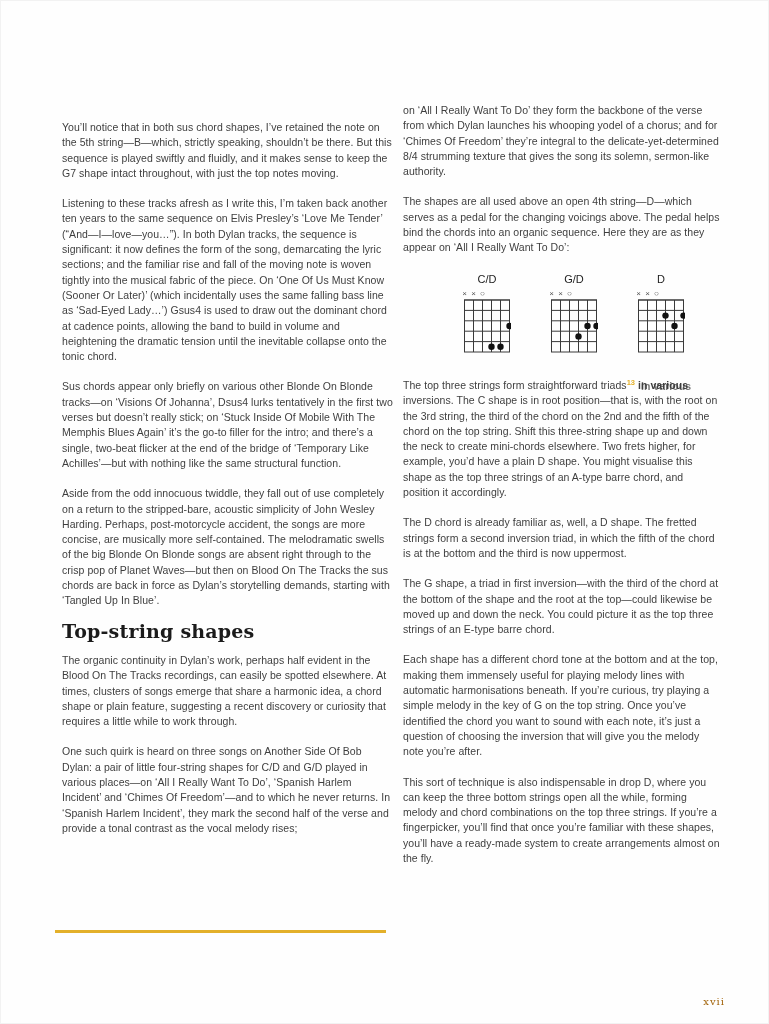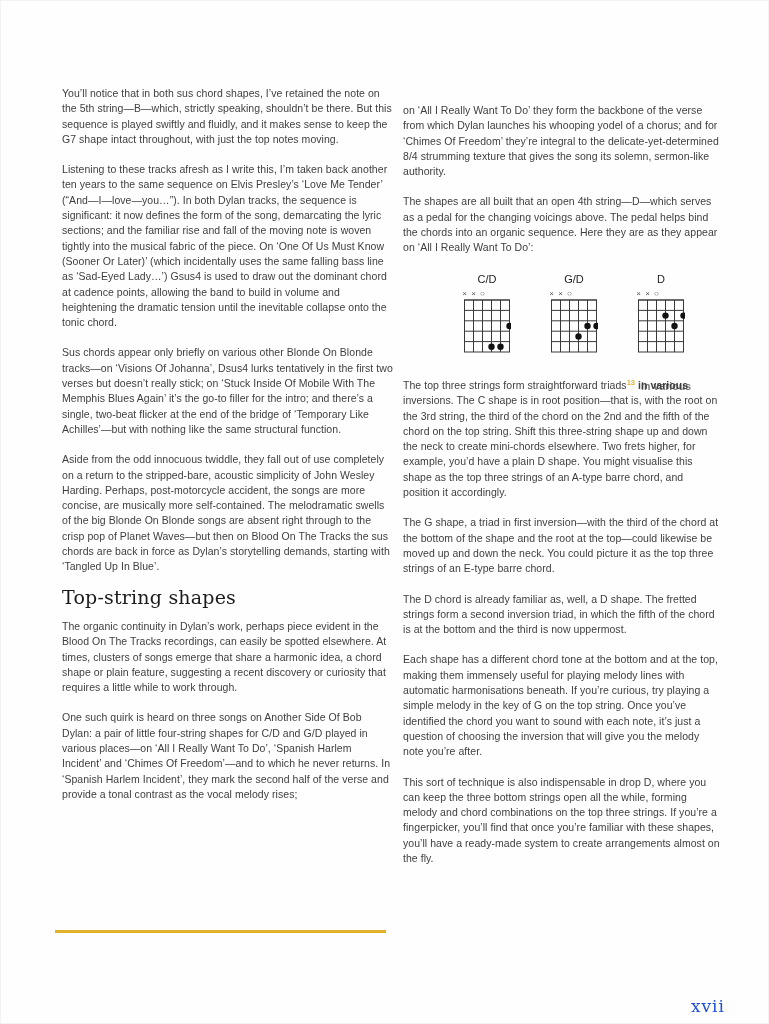--- a/index.html
+++ b/index.html
@@ -7,58 +7,58 @@
   body {
     width:769px; height:1024px; position:relative; overflow:hidden;
     background:#ffffff; font-family:"Liberation Sans", sans-serif;
   }
   .page {
     position:absolute; inset:0; background:#fefefe;
     box-shadow: inset 0 0 0 1px #f2f2f2;
   }
   .col { position:absolute; color:var(--body); font-size:10.5px; line-height:15.3px; letter-spacing:0.05px; }
   .col p { margin:0 0 15px 0; }
-  .col-left  { left:62px;  top:86px; width:331px; }
+  .col-left  { left:62px;  top:120px; width:331px; }
   .col-right { left:403px; top:103px; width:317px; }
   .section-heading {
-    font-family:"DejaVu Serif", serif; font-weight:normal; font-size:19px;
+    font-family:"DejaVu Serif", serif; font-weight:bold; font-size:19px;
     color:#1b1b1b; letter-spacing:0.2px; margin:6px 0 14px 0;
   }
   .it { }
   .fnref { color:var(--accent); font-weight:bold; font-size:7.5px; vertical-align:super; line-height:0; }
   .ghost { text-shadow:3px 0.5px 0 rgba(62,62,62,0.7);font-weight:bold; }
   .chords { display:flex; gap:39px; padding-left:60px; margin:2px 0 18px 0; }
   .chord { width:48px; text-align:center; }
   .chord .lbl { font-size:11px; color:#222222; margin-bottom:0; line-height:16px; }
   .fn-rule { position:absolute; left:55px; top:930px; width:331px; height:2.5px; background:var(--accent); }
   .footnote { position:absolute; left:58px; top:940px; font-size:8.8px; color:#a3a3a3; letter-spacing:0.1px; }
   .footnote .marker { color:var(--accent); font-weight:bold; font-size:8px; margin-right:5px; }
   .pagenum {
     position:absolute; right:44px; top:996px;
-    font-family:"DejaVu Serif", serif; font-size:17px; color:#1d4ed8; letter-spacing:1px;
+    font-family:"DejaVu Serif", serif; font-size:10px; color:#a16207; letter-spacing:1px;
   }
 </style>
 </head>
 <body>
 
 <div class="page">
 
   <div class="col col-left">
     <p><span>You’ll notice that in both sus chord shapes, I’ve retained the note on the 5th string—B—which, strictly speaking, shouldn’t be there. But this sequence is played swiftly and fluidly, and it makes sense to keep the G7 shape intact throughout, with just the top notes moving.</span></p>
     <p><span>Listening to these tracks afresh as I write this, I’m taken back another ten years to the same sequence on Elvis Presley’s ‘Love Me Tender’ (“And—I—love—you…”). In both Dylan tracks, the sequence is significant: it now defines the form of the song, demarcating the lyric sections; and the familiar rise and fall of the moving note is woven tightly into the musical fabric of the piece. On ‘One Of Us Must Know (Sooner Or Later)’ (which incidentally uses the same falling bass line as ‘Sad-Eyed Lady…’) Gsus4 is used to draw out the dominant chord at cadence points, allowing the band to build in volume and heightening the dramatic tension until the inevitable collapse onto the tonic chord.</span></p>
     <p><span>Sus chords appear only briefly on various other </span><span class="it">Blonde On Blonde</span><span> tracks—on ‘Visions Of Johanna’, Dsus4 lurks tentatively in the first two verses but doesn’t really stick; on ‘Stuck Inside Of Mobile With The Memphis Blues Again’ it’s the go-to filler for the intro; and there’s a single, two-beat flicker at the end of the bridge of ‘Temporary Like Achilles’—but with nothing like the same structural function.</span></p>
     <p><span>Aside from the odd innocuous twiddle, they fall out of use completely on a return to the stripped-bare, acoustic simplicity of </span><span class="it">John Wesley Harding</span><span>. Perhaps, post-motorcycle accident, the songs are more concise, are musically more self-contained. The melodramatic swells of the big </span><span class="it">Blonde On Blonde</span><span> songs are absent right through to the crisp pop of </span><span class="it">Planet Waves</span><span>—but then on </span><span class="it">Blood On The Tracks</span><span> the sus chords are back in force as Dylan’s storytelling demands, starting with ‘Tangled Up In Blue’.</span></p>
     <div class="section-heading">Top-string shapes</div>
-    <p><span>The organic continuity in Dylan’s work, perhaps piece evident in the </span><span class="it">Blood On The Tracks</span><span> recordings, can easily be spotted elsewhere. At times, clusters of songs emerge that share a harmonic idea, a chord shape or plain feature, suggesting a recent discovery or curiosity that requires a little while to work through.</span></p>
+    <p><span>The organic continuity in Dylan’s work, perhaps half evident in the </span><span class="it">Blood On The Tracks</span><span> recordings, can easily be spotted elsewhere. At times, clusters of songs emerge that share a harmonic idea, a chord shape or plain feature, suggesting a recent discovery or curiosity that requires a little while to work through.</span></p>
     <p><span>One such quirk is heard on three songs on </span><span class="it">Another Side Of Bob Dylan</span><span>: a pair of little four-string shapes for C/D and G/D played in various places—on ‘All I Really Want To Do’, ‘Spanish Harlem Incident’ and ‘Chimes Of Freedom’—and to which he never returns. In ‘Spanish Harlem Incident’, they mark the second half of the verse and provide a tonal contrast as the vocal melody rises;</span></p>
   </div>
 
   <div class="col col-right">
     <p><span>on ‘All I Really Want To Do’ they form the backbone of the verse from which Dylan launches his whooping yodel of a chorus; and for ‘Chimes Of Freedom’ they’re integral to the delicate-yet-determined 8/4 strumming texture that gives the song its solemn, sermon-like authority.</span></p>
-    <p><span>The shapes are all built that an open 4th string—D—which serves as a pedal for the changing voicings above. The pedal helps bind the chords into an organic sequence. Here they are as they appear on ‘All I Really Want To Do’:</span></p>
+    <p><span>The shapes are all used above an open 4th string—D—which serves as a pedal for the changing voicings above. The pedal helps bind the chords into an organic sequence. Here they are as they appear on ‘All I Really Want To Do’:</span></p>
     <div class="chords">
         <div class="chord"><div class="lbl">C/D</div><svg width="48" height="69">
             <text x="1.5" y="9" text-anchor="middle" font-size="8" fill="#555">×</text>
             <text x="10.5" y="9" text-anchor="middle" font-size="8" fill="#555">×</text>
             <text x="19.5" y="9" text-anchor="middle" font-size="8" fill="#555">○</text>
             <line x1="1.5" y1="13" x2="1.5" y2="65" stroke="#3a3a3a" stroke-width="1"></line>
             <line x1="10.5" y1="13" x2="10.5" y2="65" stroke="#3a3a3a" stroke-width="1"></line>
             <line x1="19.5" y1="13" x2="19.5" y2="65" stroke="#3a3a3a" stroke-width="1"></line>
             <line x1="28.5" y1="13" x2="28.5" y2="65" stroke="#3a3a3a" stroke-width="1"></line>
             <line x1="37.5" y1="13" x2="37.5" y2="65" stroke="#3a3a3a" stroke-width="1"></line>
@@ -108,22 +108,22 @@
             <line x1="1" y1="33.8" x2="47" y2="33.8" stroke="#3a3a3a" stroke-width="1"></line>
             <line x1="1" y1="44.2" x2="47" y2="44.2" stroke="#3a3a3a" stroke-width="1"></line>
             <line x1="1" y1="54.6" x2="47" y2="54.6" stroke="#3a3a3a" stroke-width="1"></line>
             <line x1="1" y1="65" x2="47" y2="65" stroke="#3a3a3a" stroke-width="1"></line>
             <circle cx="28.5" cy="28.6" r="3.2" fill="#111"></circle>
             <circle cx="37.5" cy="39" r="3.2" fill="#111"></circle>
             <circle cx="46.5" cy="28.6" r="3.2" fill="#111"></circle>
           </svg></div>
       </div>
     <p><span>The top three strings form straightforward triads</span><span class="fnref">13</span><span> </span><span class="ghost">in various</span><span> inversions. The C shape is in root position—that is, with the root on the 3rd string, the third of the chord on the 2nd and the fifth of the chord on the top string. Shift this three-string shape up and down the neck to create mini-chords elsewhere. Two frets higher, for example, you’d have a plain D shape. You might visualise this shape as the top three strings of an A-type barre chord, and position it accordingly.</span></p>
+    <p><span>The D chord is already familiar as, well, a D shape. The fretted strings form a second inversion triad, in which the fifth of the chord is at the bottom and the third is now uppermost.</span></p>
     <p><span>The G shape, a triad in first inversion—with the third of the chord at the bottom of the shape and the root at the top—could likewise be moved up and down the neck. You could picture it as the top three strings of an E-type barre chord.</span></p>
-    <p><span>The D chord is already familiar as, well, a D shape. The fretted strings form a second inversion triad, in which the fifth of the chord is at the bottom and the third is now uppermost.</span></p>
     <p><span>Each shape has a different chord tone at the bottom and at the top, making them immensely useful for playing melody lines with automatic harmonisations beneath. If you’re curious, try playing a simple melody in the key of G on the top string. Once you’ve identified the chord you want to sound with each note, it’s just a question of choosing the inversion that will give you the melody note you’re after.</span></p>
     <p><span>This sort of technique is also indispensable in drop D, where you can keep the three bottom strings open all the while, forming melody and chord combinations on the top three strings. If you’re a fingerpicker, you’ll find that once you’re familiar with these shapes, you’ll have a ready-made system to create arrangements almost on the fly.</span></p>
   </div>
 
   <div class="fn-rule"></div>
 
   <div class="pagenum">xvii</div>
 </div>
 
 </body></html>

